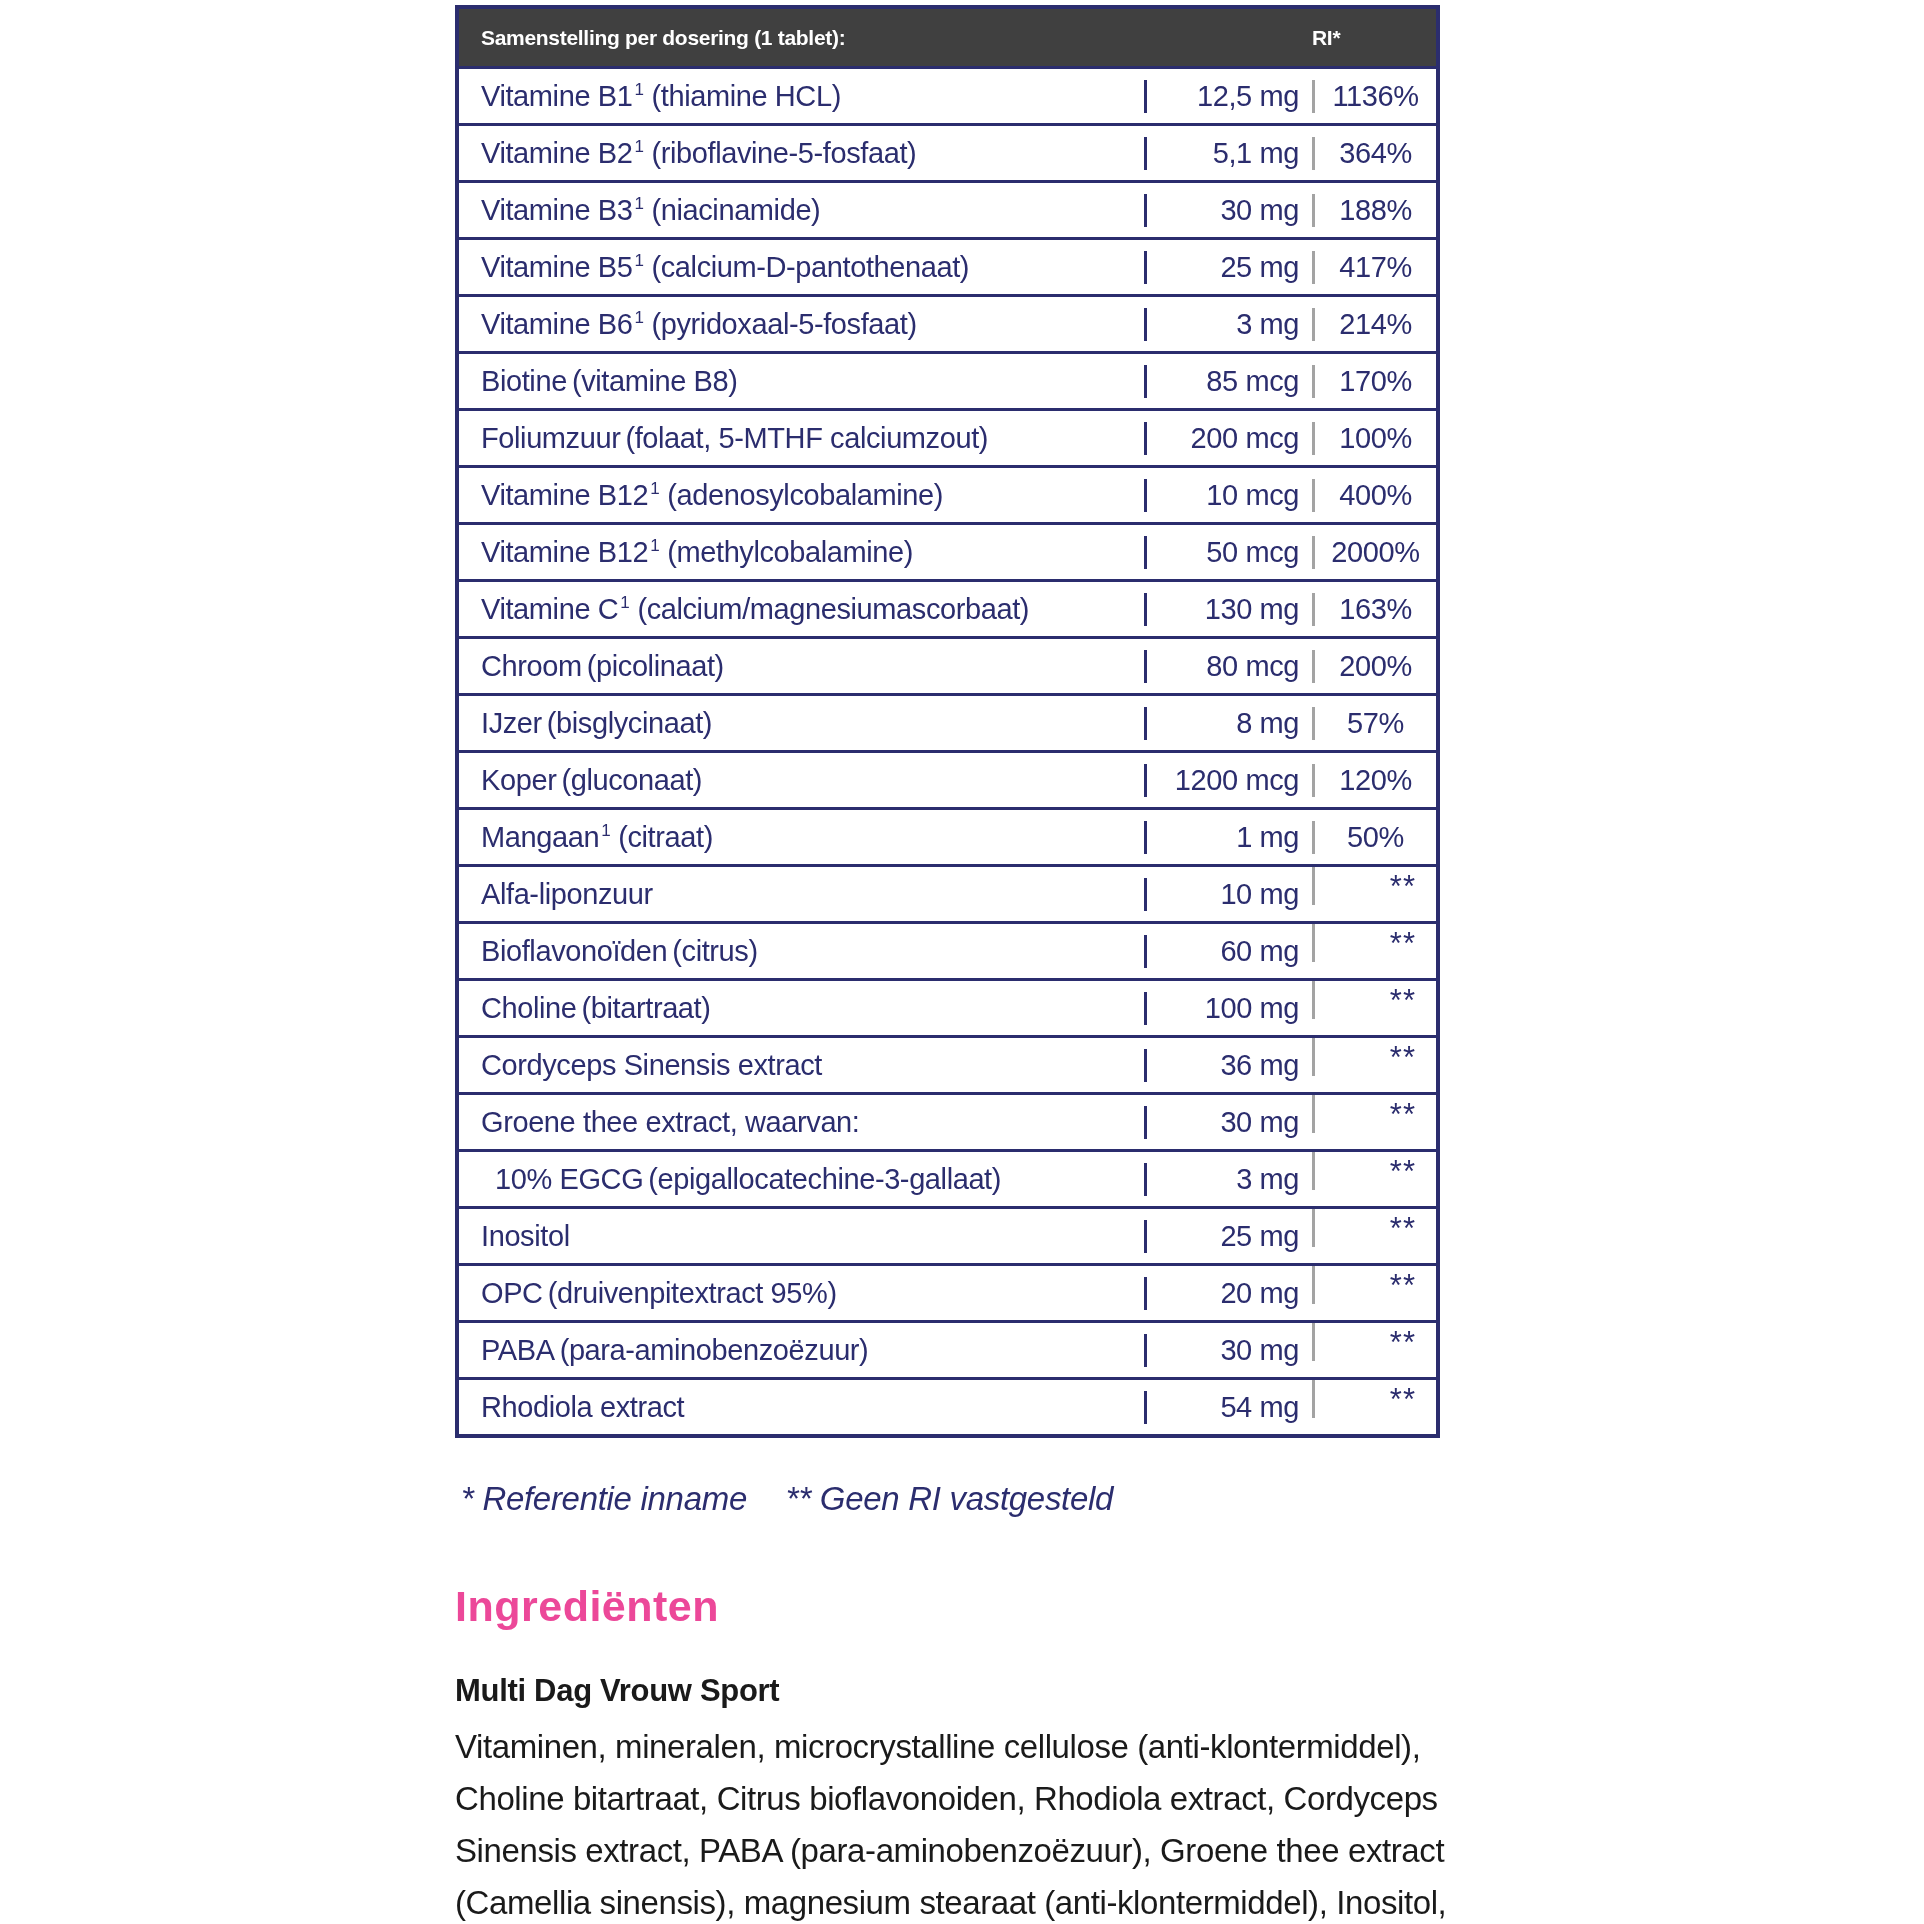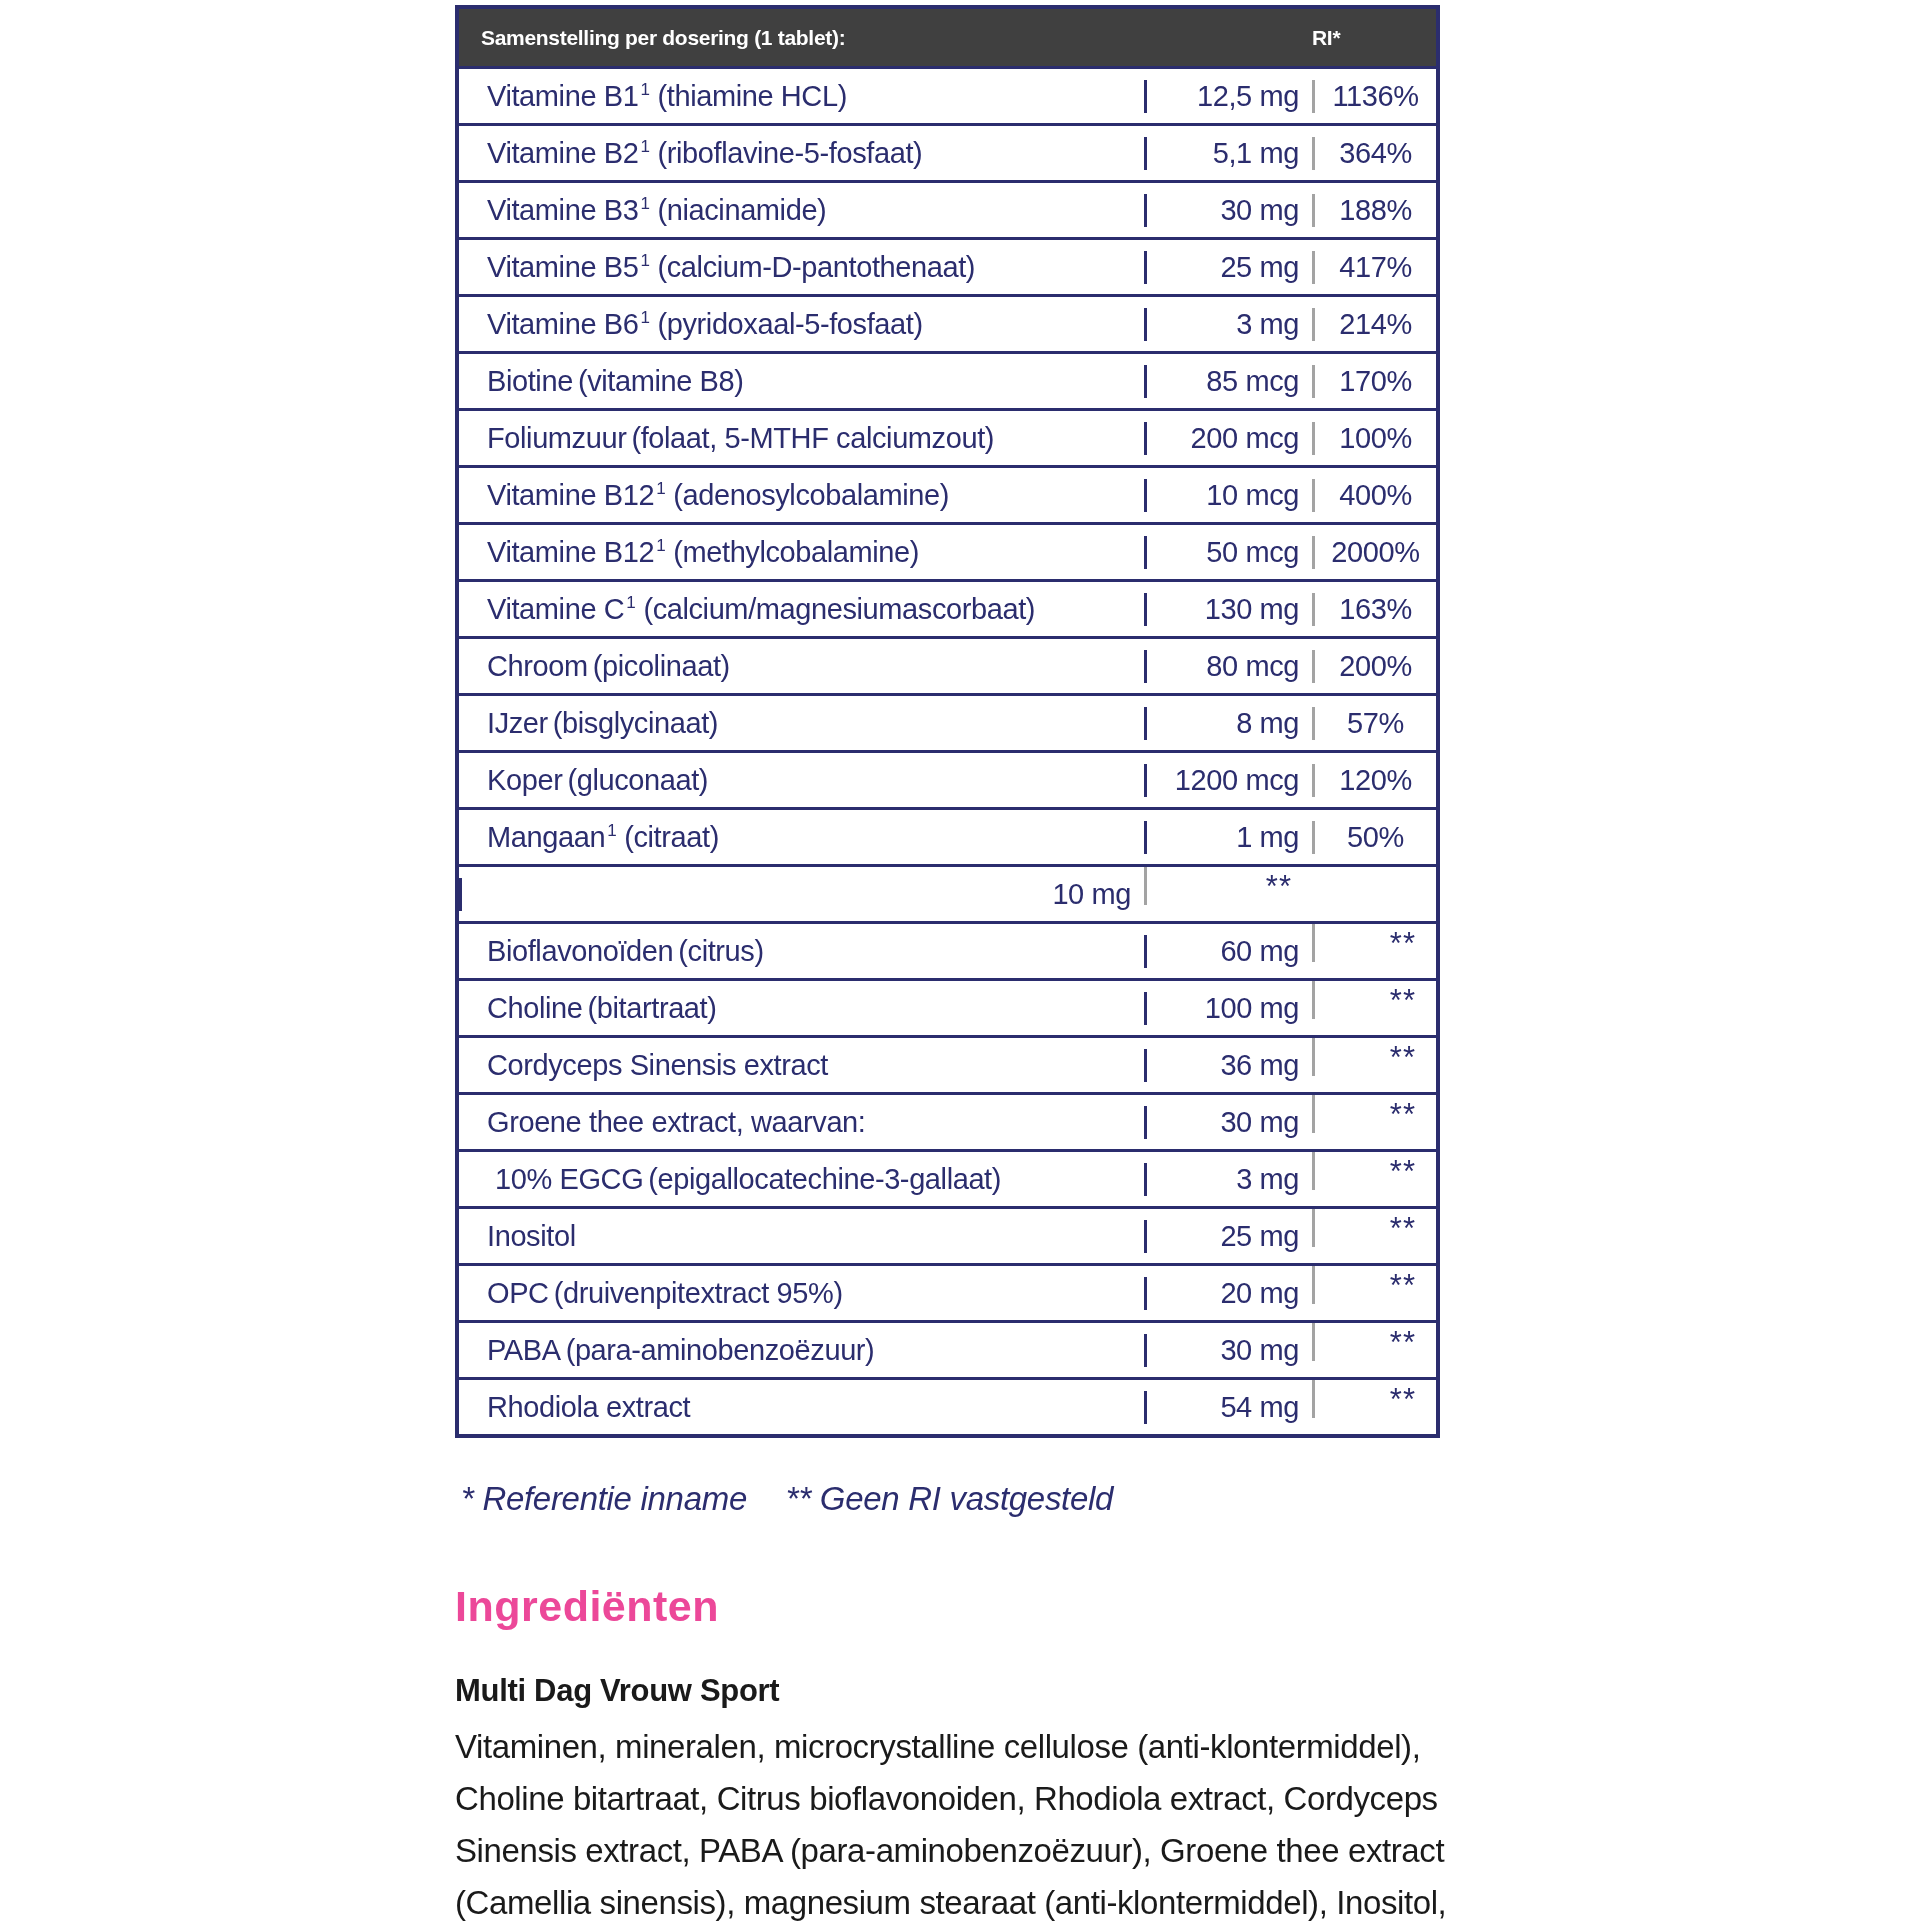--- a/index.html
+++ b/index.html
@@ -36,21 +36,21 @@
   .comp-header .h-ri{text-align:left;}
   .comp-row{
     display:grid;
     grid-template-columns:685px 168px 1fr;
     height:54px;
     border-top:3px solid #2b2d6e;
     font-size:29px;
     letter-spacing:-0.4px;
     align-items:center;
   }
-  .c-name{padding-left:28px;white-space:nowrap;}
+  .c-name{padding-left:22px;white-space:nowrap;}
   .c-name.indent{padding-left:36px;}
   .c-name sup{font-size:17px;margin:0 3px 0 2px;}
   .c-name .paren{margin-left:5px;}
   .c-amount{
     text-align:right;
     padding-right:13px;
     border-left:3px solid #2b2d6e;
     align-self:center;
     white-space:nowrap;
   }
@@ -177,20 +177,21 @@
           <div class="c-name">Koper<span class="paren">(gluconaat)</span></div>
           <div class="c-amount">1200 mcg</div>
           <div class="c-ri">120%</div>
         </div>
         <div class="comp-row">
           <div class="c-name">Mangaan<sup>1</sup><span class="paren">(citraat)</span></div>
           <div class="c-amount">1 mg</div>
           <div class="c-ri">50%</div>
         </div>
         <div class="comp-row">
+          <div class="c-name">Alfa-liponzuur</div>
           <div class="c-amount">10 mg</div>
           <div class="c-ri star">**</div>
         </div>
         <div class="comp-row">
           <div class="c-name">Bioflavonoïden<span class="paren">(citrus)</span></div>
           <div class="c-amount">60 mg</div>
           <div class="c-ri star">**</div>
         </div>
         <div class="comp-row">
           <div class="c-name">Choline<span class="paren">(bitartraat)</span></div>

